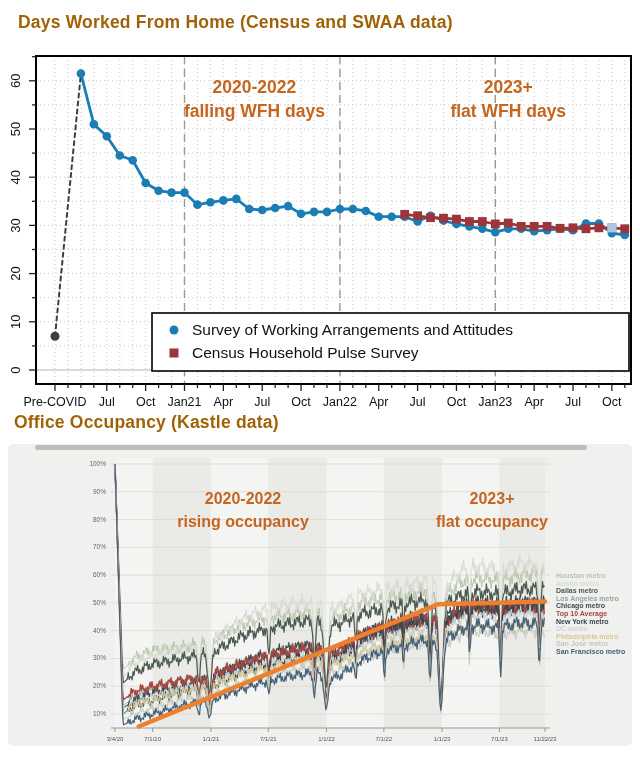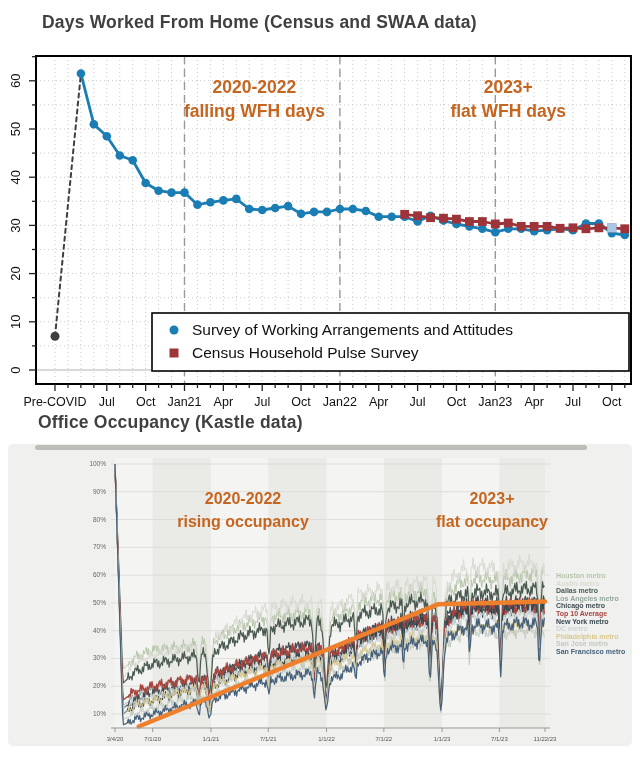--- a/index.html
+++ b/index.html
@@ -1,18 +1,18 @@
 <!DOCTYPE html>
 <html><head>
 <meta charset="utf-8">
 <style>
   html,body{margin:0;padding:0;background:#fff;}
   #page{position:relative;width:640px;height:768px;background:#ffffff;overflow:hidden;
         font-family:"Liberation Sans",sans-serif;}
-  .chart-title{position:absolute;font-size:17.5px;font-weight:bold;color:#404040;letter-spacing:.2px;margin-left:24px;}
+  .chart-title{position:absolute;font-size:17.5px;font-weight:bold;color:#a16207;letter-spacing:.2px;}
   #title-wfh{left:18px;top:12px;}
   #title-kastle{left:14px;top:412px;}
   #svg-wfh{position:absolute;left:0;top:40px;}
   #kastle-panel{position:absolute;left:8px;top:444px;width:624px;height:302px;
                 background:#f0f0ee;border-radius:5px;}
   #svg-kastle{position:absolute;left:0;top:0;}
   #kastle-legend{position:absolute;left:548px;top:128px;width:80px;
                  font-size:7px;font-weight:bold;line-height:7.6px;}
   .kl-item{white-space:nowrap;}
 </style>

